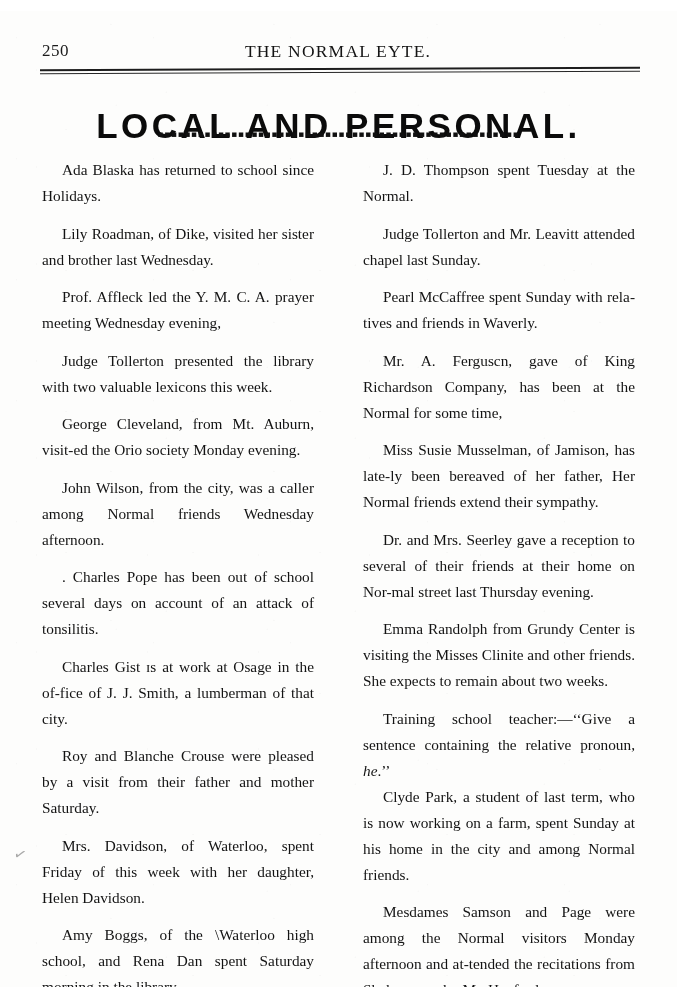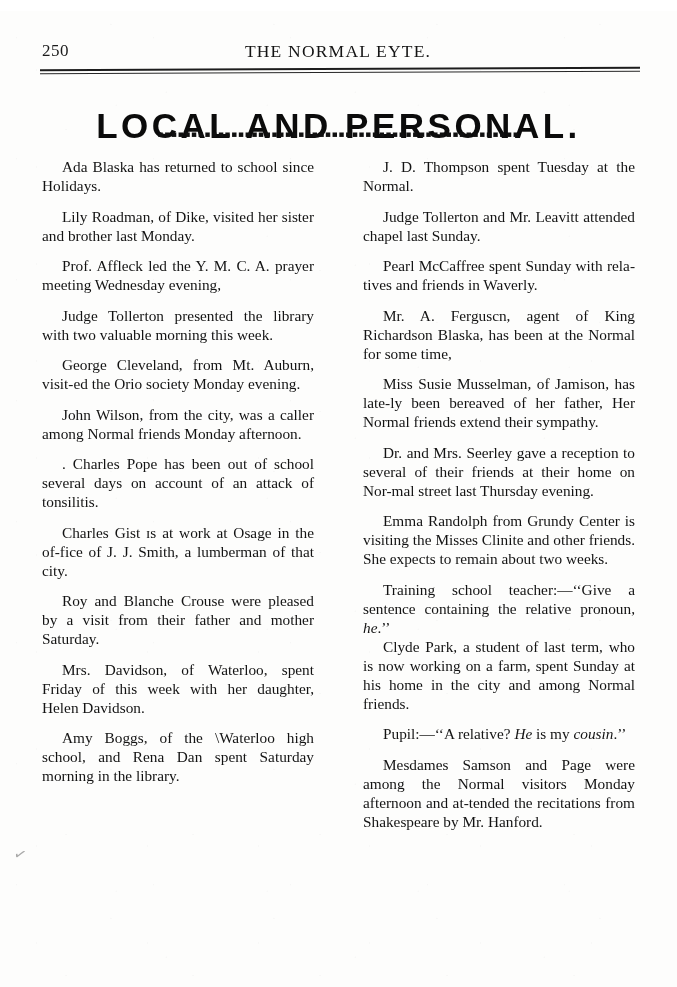--- a/index.html
+++ b/index.html
@@ -111,21 +111,21 @@
     width: 272px;
     height: 832px;
   }
   .col-left  { left: 0; }
   .col-right { left: 321px; }
 
   p.item {
     margin: 0 0 11.5px 0;
     text-indent: 20px;
     font-size: 15.3px;
-    line-height: 19px;
+    line-height: 26px;
     text-align: justify;
     text-justify: inter-word;
     color: #131313;
     hyphens: manual;
   }
   p.item.tight { margin-bottom: 0; }
   p.item.noindent-follow { margin-top: 0; }
   em { font-style: italic; }
 
   
@@ -176,49 +176,46 @@
   </div>
 
   <h1 class="display-title">LOCAL AND PERSONAL.</h1>
 
   <div class="ornament">▪▪▪▪▪▪▪▪▪▪▪▪▪▪▪▪▪▪▪▪▪▪▪▪▪▪▪▪▪▪▪▪▪▪▪▪▪▪▪▪▪▪▪▪▪▪▪▪▪▪▪▪▪▪</div>
 
   <div class="columns">
 
     <div class="col col-left">
       <p class="item">Ada Blaska has returned to school since Holidays.</p>
-      <p class="item">Lily Roadman, of Dike, visited her sister and brother last Monday.</p>
+      <p class="item">Lily Roadman, of Dike, visited her sister and brother last Wednesday.</p>
       <p class="item">Prof. Affleck led the Y. M. C. A. prayer meeting Wednesday evening,</p>
-      <p class="item">Judge Tollerton presented the library with two valuable morning this week.</p>
+      <p class="item">Judge Tollerton presented the library with two valuable lexicons this week.</p>
       <p class="item">George Cleveland, from Mt. Auburn, visit-ed the Orio society Monday evening.</p>
-      <p class="item">John Wilson, from the city, was a caller among Normal friends Monday afternoon.</p>
+      <p class="item">John Wilson, from the city, was a caller among Normal friends Wednesday afternoon.</p>
       <p class="item">. Charles Pope has been out of school several days on account of an attack of tonsilitis.</p>
       <p class="item">Charles Gist ɪs at work at Osage in the of-fice of J. J. Smith, a lumberman of that city.</p>
       <p class="item">Roy and Blanche Crouse were pleased by a visit from their father and mother Saturday.</p>
       <p class="item">Mrs. Davidson, of Waterloo, spent Friday of this week with her daughter, Helen Davidson.</p>
       <p class="item">Amy Boggs, of the \Waterloo high school, and Rena Dan spent Saturday morning in the library.</p>
 
     </div>
 
     <div class="col col-right">
       <p class="item">J. D. Thompson spent Tuesday at the Normal.</p>
       <p class="item">Judge Tollerton and Mr. Leavitt attended chapel last Sunday.</p>
       <p class="item">Pearl McCaffree spent Sunday with rela-tives and friends in Waverly.</p>
-      <p class="item">Mr. A. Ferguscn, agent of King Richardson Blaska, has been at the Normal for some time,</p>
+      <p class="item">Mr. A. Ferguscn, gave of King Richardson Company, has been at the Normal for some time,</p>
       <p class="item">Miss Susie Musselman, of Jamison, has late-ly been bereaved of her father,  Her Normal friends extend their sympathy.</p>
       <p class="item">Dr. and Mrs. Seerley gave a reception to several of their friends at their home on Nor-mal street last Thursday evening.</p>
       <p class="item">Emma Randolph from Grundy Center is visiting the Misses Clinite and other friends. She expects to remain about two weeks.</p>
       <p class="item tight">
         <span>Training school teacher:—‘‘Give a sentence containing the relative pronoun, </span><em>he</em><span>.’’</span>
       </p>
 
       <p class="item">Clyde Park, a student of last term, who is now working on a farm, spent Sunday at his home in the city and among Normal friends.</p>
-      <p class="item noindent-follow">
-        <span>Pupil:—‘‘A relative?  </span><em>He</em><span> is my </span><em>cousin</em><span>.’’</span>
-      </p>
 
       <p class="item">Mesdames Samson and Page were among the Normal visitors Monday afternoon and at-tended the recitations from Shakespeare by Mr. Hanford.</p>
 
     </div>
 
   </div>
 
   <div class="margin-tick">✓</div>
   <div class="speckle"></div>
 

